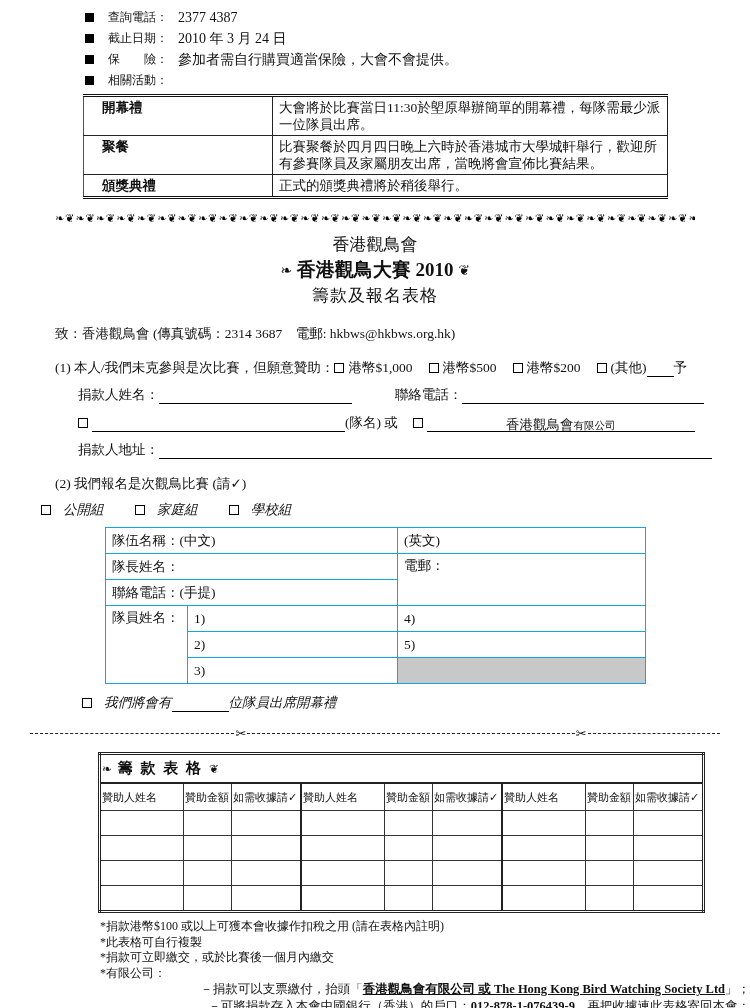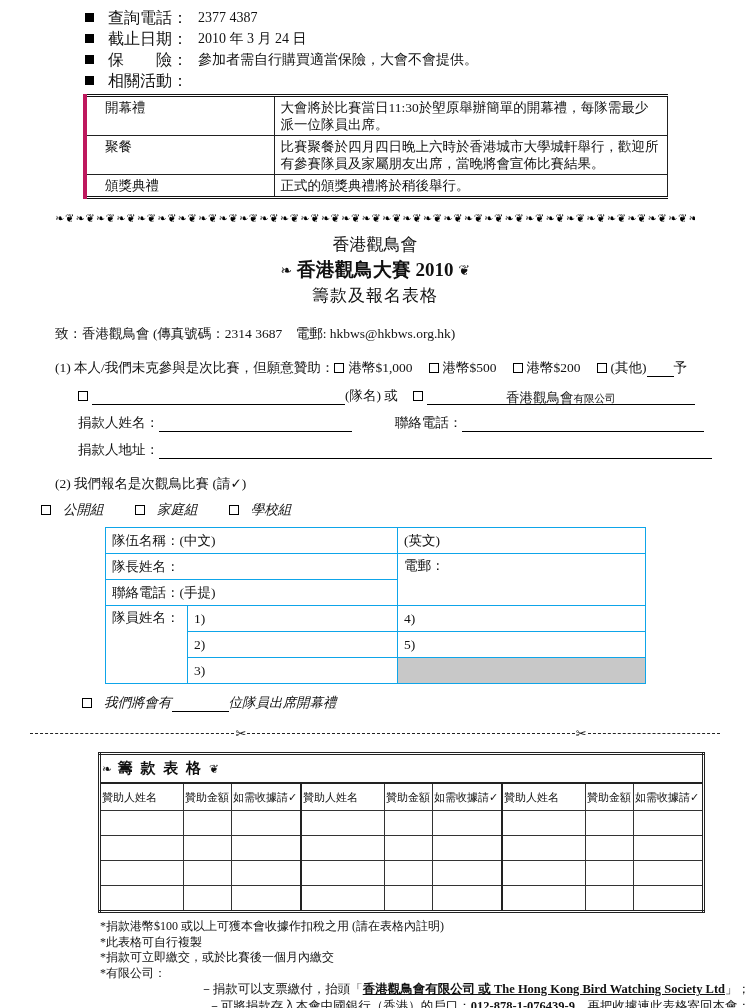--- a/index.html
+++ b/index.html
@@ -4,27 +4,27 @@
 <style>
   html,body{margin:0;padding:0;background:#fff;}
   .page{
     position:relative;width:750px;height:1008px;background:#ffffff;overflow:hidden;
     font-family:"Liberation Serif","DejaVu Serif",serif;color:#111;font-size:13.5px;
   }
   
   .info-list{padding-top:7px;margin-left:85px;}
   .info-row{display:flex;align-items:flex-start;line-height:21px;}
   .bullet{width:9px;height:9px;background:#000;display:inline-block;margin:6px 14px 0 0;flex:0 0 9px;}
-  .info-label{font-size:16px;white-space:pre;}
+  .info-label{font-size:12px;white-space:pre;}
   .info-value{font-size:14px;margin-left:10px;white-space:pre;}
   
   .act-table{border-collapse:collapse;margin:3px 0 0 83px;width:585px;table-layout:fixed;
     border-top:3px double #111;border-bottom:3px double #111;}
   .act-table td{border:1px solid #222;font-size:13.5px;line-height:17px;padding:2px 6px;vertical-align:top;}
-  .act-table td.act-name{padding-left:18px;border-left:4px solid #be185d;}
+  .act-table td.act-name{padding-left:18px;border-left:1px solid #be185d;font-weight:bold;}
   
   .orn-divider{margin-top:13px;text-align:center;font-size:11px;letter-spacing:1px;white-space:nowrap;
     overflow:hidden;width:640px;margin-left:55px;color:#000;font-family:"DejaVu Sans",sans-serif;}
   
   .title-block{text-align:center;margin-top:8px;}
   .title-org{font-size:17px;line-height:24px;}
   .title-event{font-size:19px;font-weight:bold;line-height:26px;}
   .title-flourish{font-size:14px;font-weight:normal;font-family:"DejaVu Sans",sans-serif;vertical-align:1px;}
   .title-sub{font-size:17px;line-height:25px;letter-spacing:1px;}
   
@@ -128,30 +128,30 @@
     </div>
     <div class="title-sub">籌款及報名表格</div>
   </div>
 
   <div class="line addressee">致：香港觀鳥會 (傳真號碼：2314 3687　電郵: hkbws@hkbws.org.hk)</div>
 
   <div class="line s1-intro">
     <span>(1) 本人/我們未克參與是次比賽，但願意贊助：</span><span class="opt"><span class="cb"></span><span>港幣$1,000</span></span><span class="opt"><span class="cb"></span><span>港幣$500</span></span><span class="opt"><span class="cb"></span><span>港幣$200</span></span><span class="opt" style="margin-right:0"><span class="cb"></span><span>(其他)</span><span class="ul" style="width:27px"></span><span>予</span></span>
   </div>
 
+  <div class="line indent" style="margin-top:8px">
+    <span>捐款人姓名：</span><span class="ul" style="width:193px"></span>
+    <span class="gap" style="width:36px"></span>
+    <span>聯絡電話：</span><span class="ul" style="width:242px"></span>
+  </div>
+
   <div class="line indent" style="margin-top:9px">
     <span class="cb"></span><span class="ul" style="width:253px"></span><span>(隊名) 或</span>
     <span class="gap" style="width:8px"></span>
     <span class="cb"></span><span class="soc-line" style="width:268px"><span>香港觀鳥會</span><span class="small-cjk">有限公司</span></span>
-  </div>
-
-  <div class="line indent" style="margin-top:8px">
-    <span>捐款人姓名：</span><span class="ul" style="width:193px"></span>
-    <span class="gap" style="width:36px"></span>
-    <span>聯絡電話：</span><span class="ul" style="width:242px"></span>
   </div>
 
   <div class="line indent" style="margin-top:8px">
     <span>捐款人地址：</span><span class="ul" style="width:553px"></span>
   </div>
 
   <div class="line s1-intro">(2) 我們報名是次觀鳥比賽 (請✓)</div>
   <div class="line s2-groups">
     <span class="opt"><span class="cb"></span><span class="gap" style="width:8px"></span><span>公開組</span></span>
     <span class="opt"><span class="cb"></span><span class="gap" style="width:8px"></span><span>家庭組</span></span>

